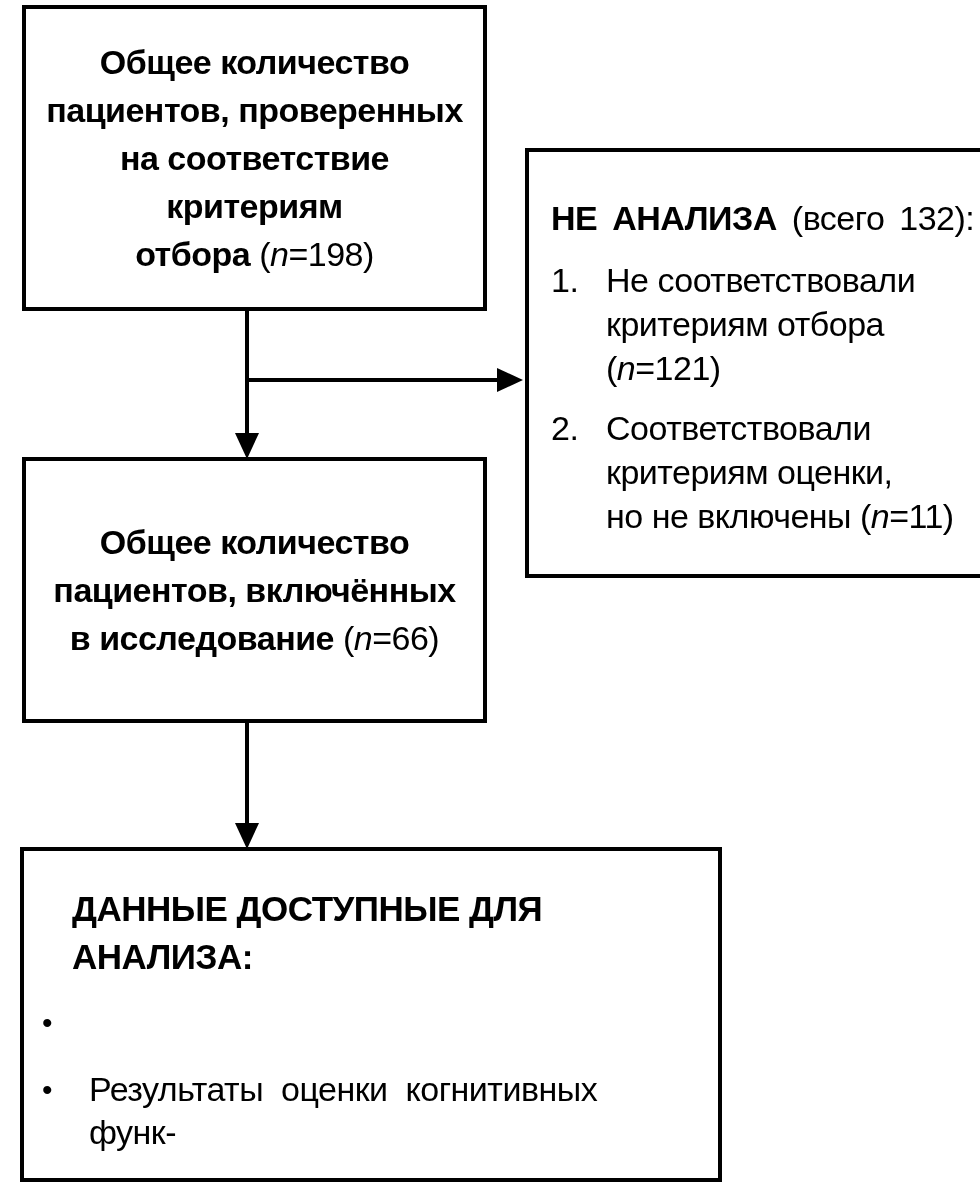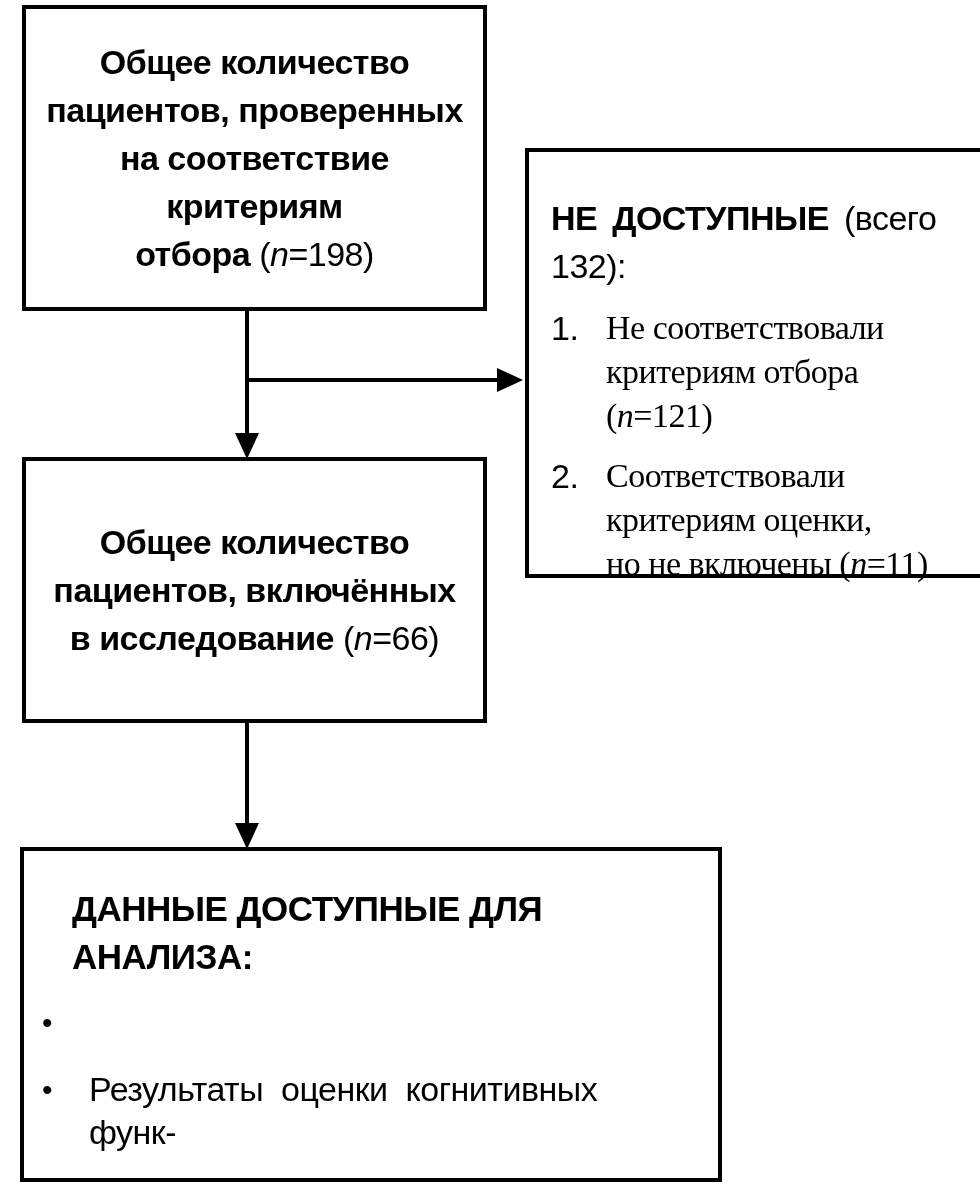--- a/index.html
+++ b/index.html
@@ -55,21 +55,21 @@
     word-spacing: 6px;
   }
   .ex-item {
     display: grid;
     grid-template-columns: 55px 1fr;
     margin-top: 16px;
     font-size: 34px;
     line-height: 44px;
     letter-spacing: -0.5px;
   }
-  .ex-item .itxt { white-space: pre-line; font-family: Liberation Serif, serif; }
+  .ex-item .itxt { white-space: pre-line; }
 
   
   .box-analysis {
     left: 3px; top: 847px; width: 702px; height: 335px;
     padding: 34px 24px 0 15px;
   }
   .an-title {
     margin-left: 33px;
     font-weight: bold;
     font-size: 35px;
@@ -108,21 +108,21 @@
 <div class="canvas">
 
   <div class="box box-screened">
     <div class="center-text"><span class="b">Общее количество
 пациентов, проверенных
 на соответствие критериям
 отбора</span><span class="rg"> (</span><span class="rg i">n</span><span class="rg">=198)</span></div>
   </div>
 
   <div class="box box-excluded">
-    <div class="ex-title"><span class="b">НЕ ДОСТУПНЫЕ</span><span class="rg"> (всего 132):</span></div>
+    <div class="ex-title"><span class="b">НЕ АНАЛИЗА</span><span class="rg"> (всего 132):</span></div>
     <div class="ex-item">
       <span class="num">1.</span>
       <span class="itxt"><span>Не соответствовали
 критериям отбора
 (</span><span class="i">n</span><span>=121)</span></span>
     </div>
     <div class="ex-item">
       <span class="num">2.</span>
       <span class="itxt"><span>Соответствовали
 критериям оценки,

